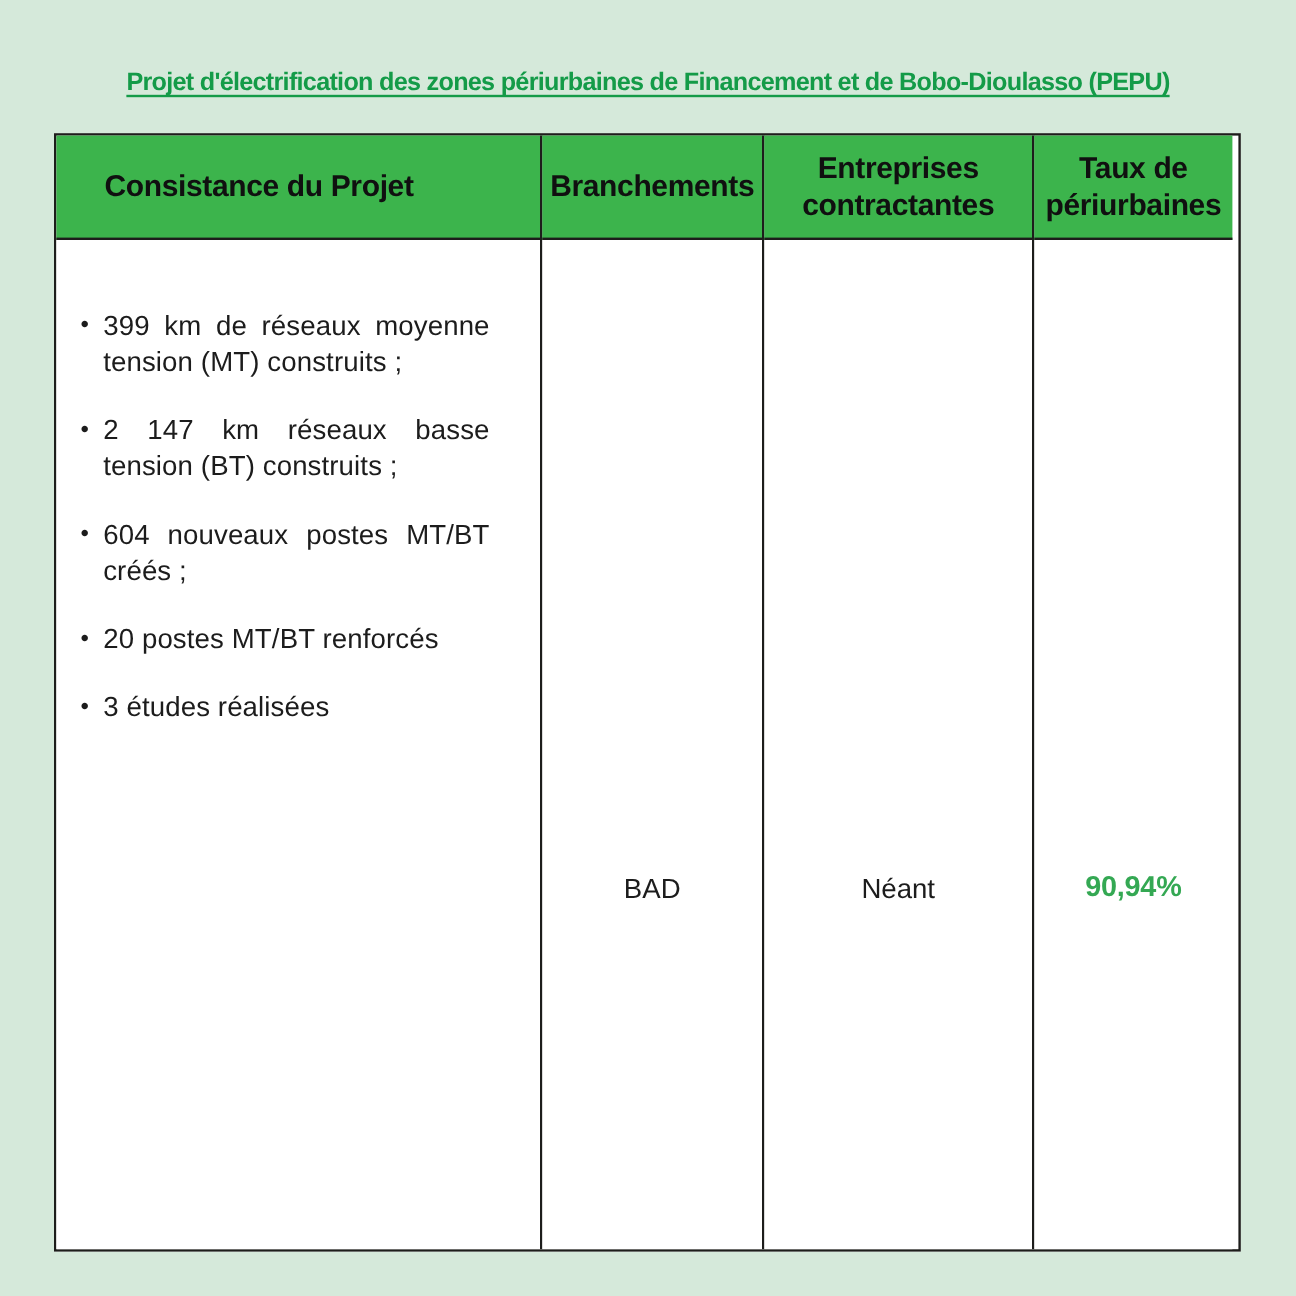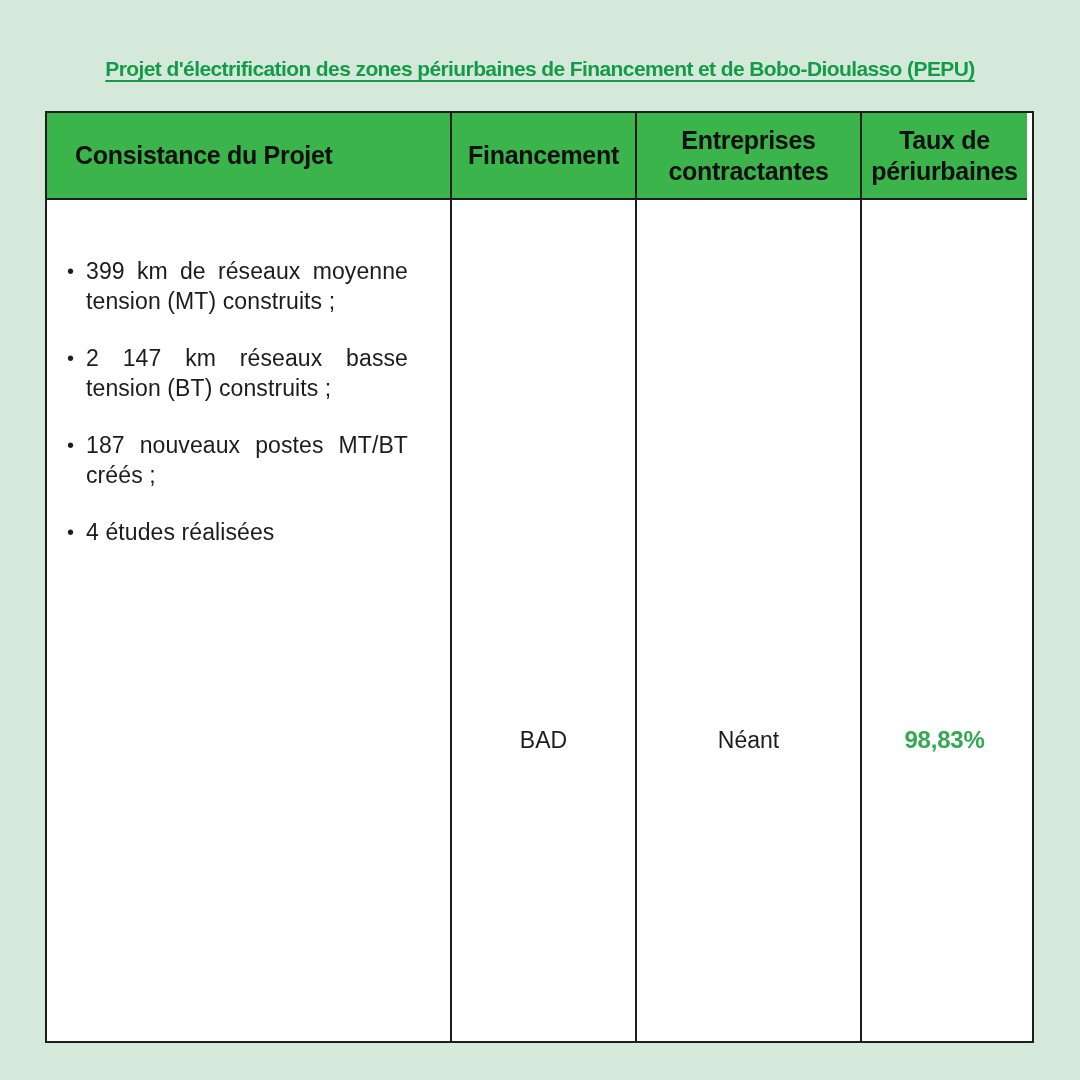--- a/index.html
+++ b/index.html
@@ -57,21 +57,21 @@
     font-weight: 700;
     font-size: 25px;
     letter-spacing: -0.3px;
     line-height: 31px;
     color: #101010;
     padding: 4px 8px;
   }
   .th.first {
     justify-content: flex-start;
     text-align: left;
-    padding-left: 28px;
+    padding-left: 40px;
   }
   .th.last, .td.last { border-right: none; }
   .td {
     background: #ffffff;
     border-right: 2px solid var(--border-color);
     font-size: 23px;
   }
   .td.center-col {
     display: flex;
     justify-content: center;
@@ -106,39 +106,40 @@
 </head>
 <body>
 
 <div>
 
   <h1 class="title">Projet d'électrification des zones périurbaines de Financement et de Bobo-Dioulasso (PEPU)</h1>
 
   <div class="table">
 
     <div class="th first">Consistance du Projet</div>
-    <div class="th">Financement</div>
+    <div class="th">Branchements</div>
     <div class="th">Entreprises contractantes</div>
     <div class="th last">Taux de périurbaines</div>
 
     <div class="td consistance-cell">
       <ul class="bullet-list">
         <li>399 km de réseaux moyenne tension (MT) construits ;</li>
         <li>2 147 km réseaux basse tension (BT) construits ;</li>
-        <li>187 nouveaux postes MT/BT créés ;</li>
-        <li>4 études réalisées</li>
+        <li>604 nouveaux postes MT/BT créés ;</li>
+        <li>20 postes MT/BT renforcés</li>
+        <li>3 études réalisées</li>
       </ul>
     </div>
 
     <div class="td center-col">
       <span>BAD</span>
     </div>
 
     <div class="td center-col">
       <span>Néant</span>
     </div>
 
     <div class="td center-col last">
-      <span class="taux-value">98,83%</span>
+      <span class="taux-value">90,94%</span>
     </div>
 
   </div>
 </div>
 
 </body></html>

